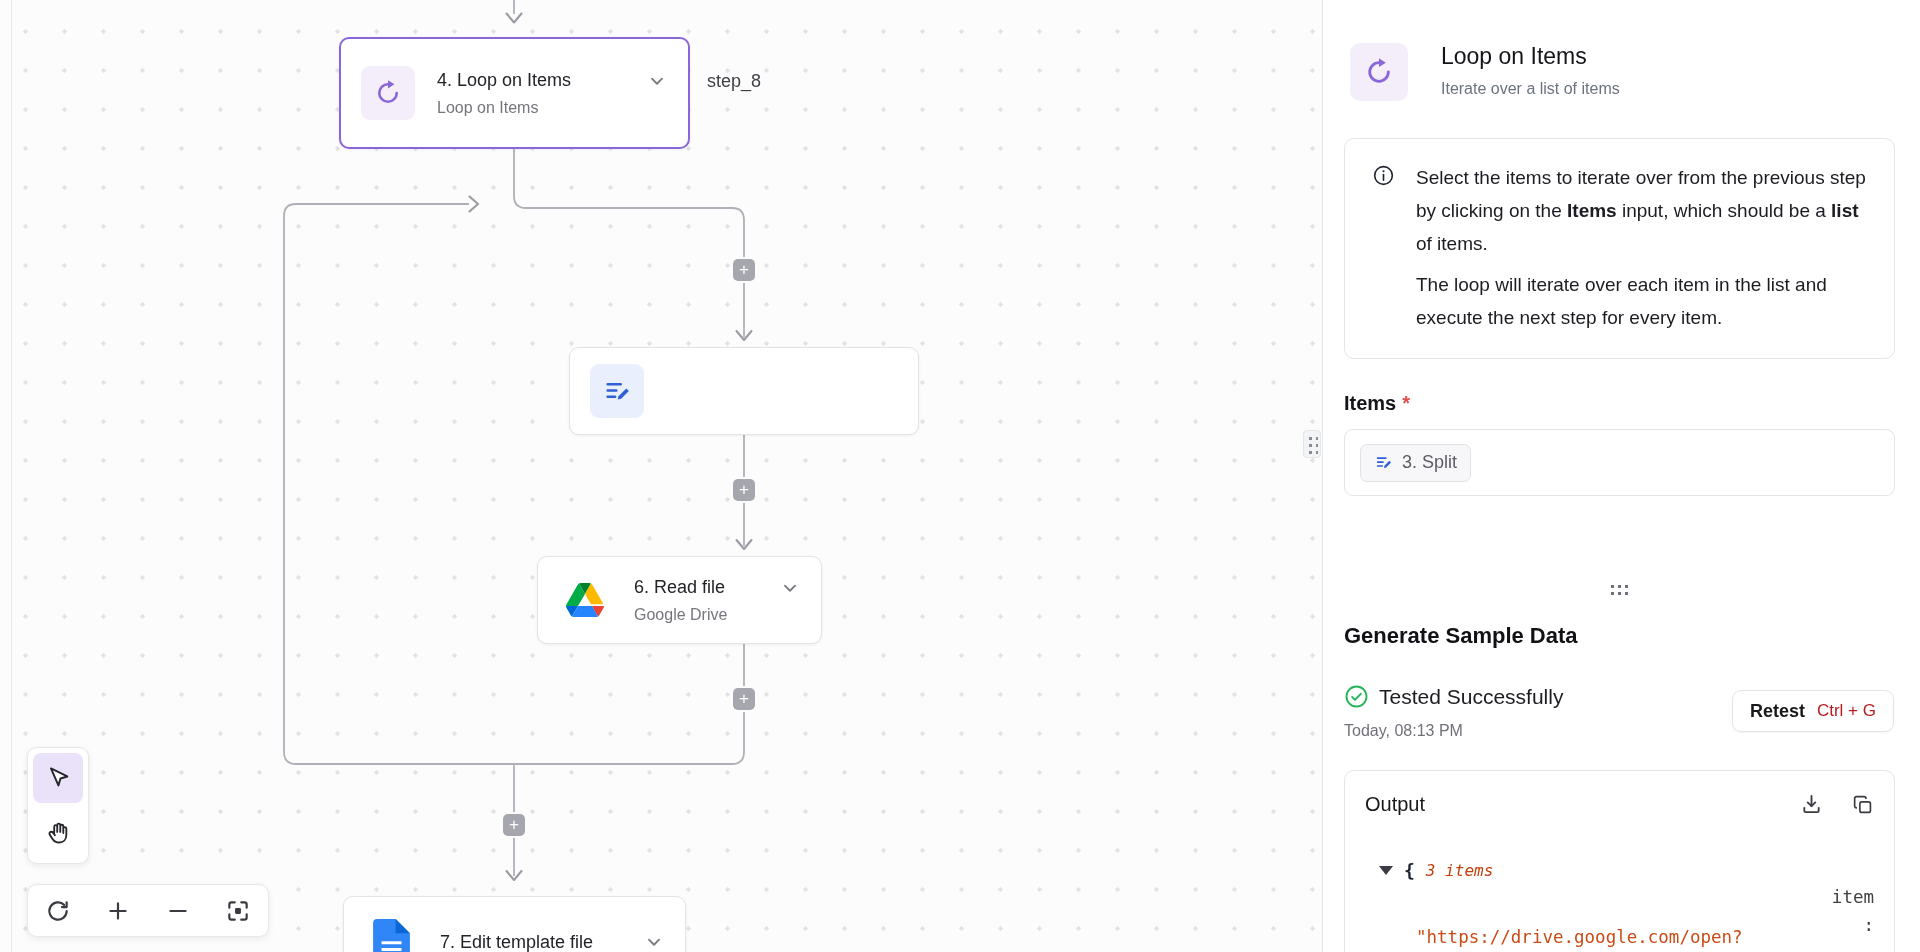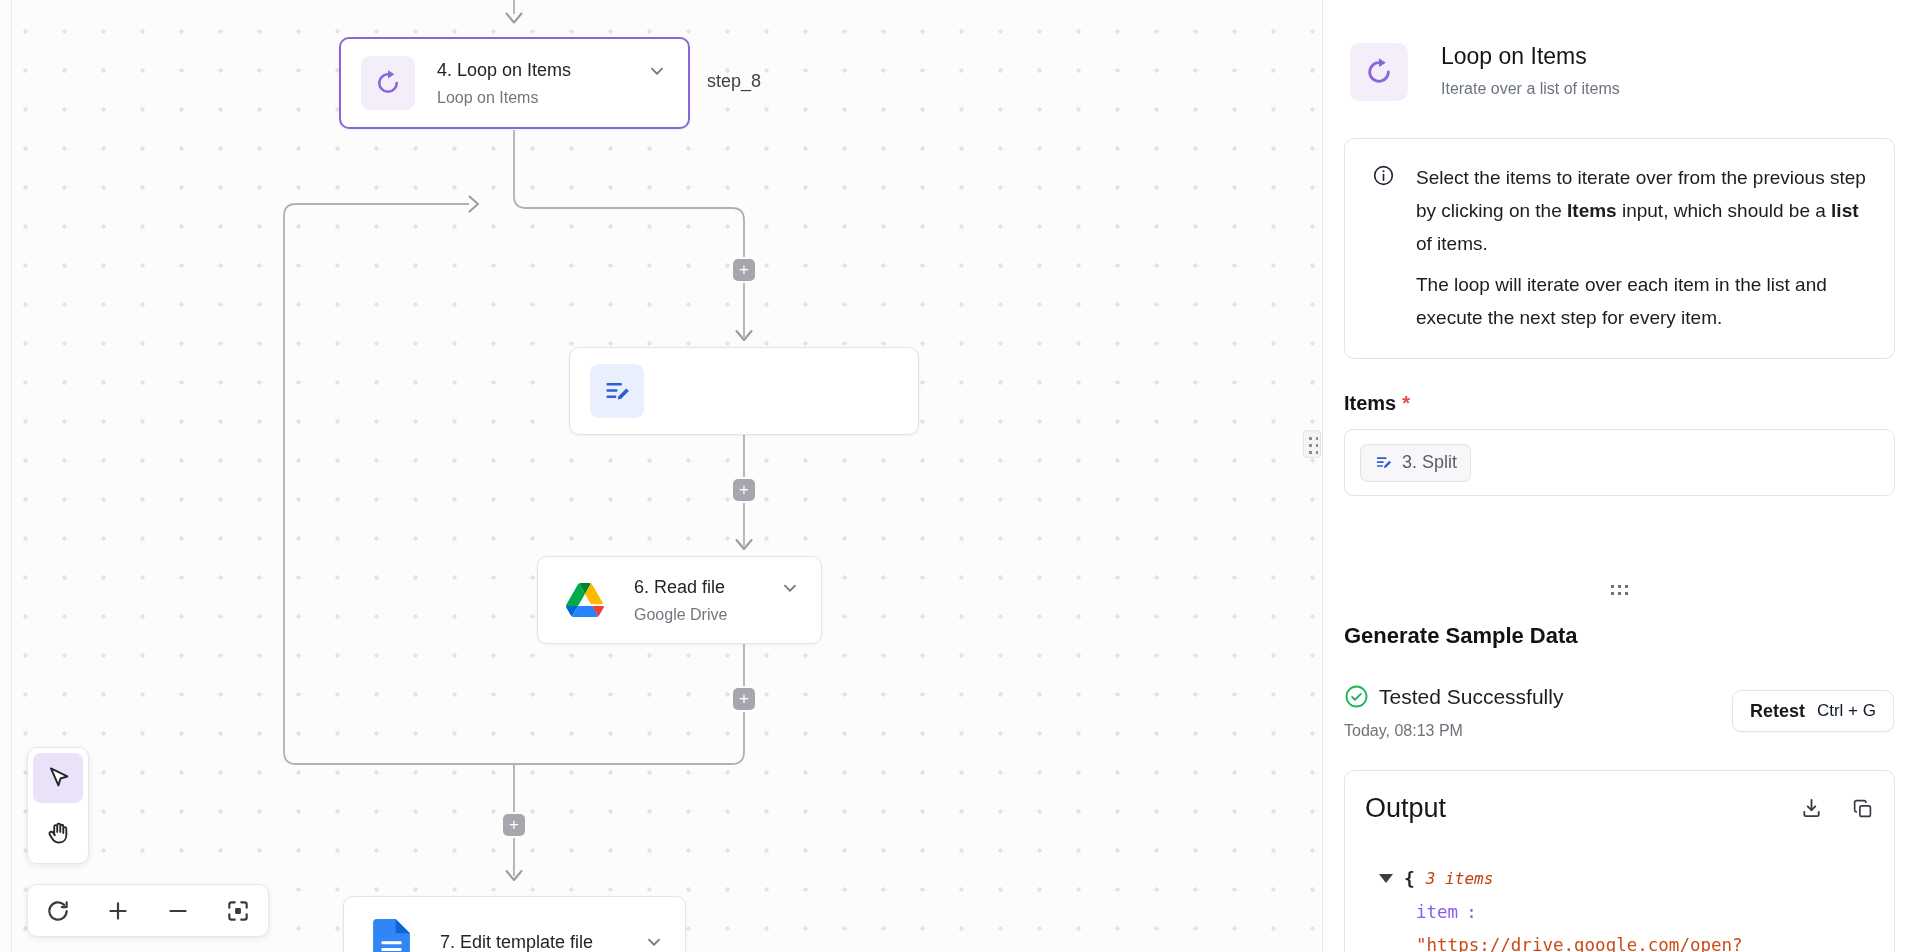--- a/index.html
+++ b/index.html
@@ -115,37 +115,37 @@
   .status-text { font-size:21px; color:#1c1c22; }
   .timestamp { position:absolute; left:21px; top:722px; font-size:16px; color:#71717a; }
 
   .retest-btn {
     position:absolute; right:26px; top:690px; height:42px;
     border:1px solid #e4e4e7; border-radius:9px; background:#fff;
     display:flex; align-items:center; gap:12px; padding:0 17px; cursor:pointer;
     box-shadow:0 1px 2px rgba(16,24,40,.04);
   }
   .retest-label { font-size:18px; font-weight:600; color:#18181b; }
-  .retest-kbd { font-size:17px; color:#0f172a; }
+  .retest-kbd { font-size:17px; color:#b91c1c; }
 
   .output-box {
     position:absolute; left:21px; top:770px; width:551px; height:240px;
     border:1px solid #e4e4e7; border-radius:10px; padding:22px 20px; background:#fff;
   }
   .output-head { display:flex; align-items:center; }
-  .output-title { font-size:27px; font-weight:500; color:#18181b; flex:1; }
+  .output-title { font-size:20px; font-weight:500; color:#18181b; flex:1; }
   .output-actions { display:flex; gap:29px; align-items:center; }
   .icon-btn { display:flex; cursor:pointer; }
 
   .json { font-family:"DejaVu Sans Mono", monospace; margin-top:38px; }
   .json-row1 { display:flex; align-items:center; gap:11px; padding-left:14px; height:33px; }
   .tri { width:0; height:0; border-left:7px solid transparent; border-right:7px solid transparent; border-top:9px solid #3b3b44; cursor:pointer; }
   .brace { font-weight:700; font-size:18px; color:#1d2433; }
   .items-count { font-style:italic; font-size:16px; color:#c2410c; }
-  .json-row2 { padding-left:51px; font-size:17.5px; color:#8b5cf6; height:33px; display:flex; align-items:center; gap:8px; }
+  .json-row2 { padding-left:51px; font-size:17.5px; color:#404040; height:33px; display:flex; align-items:flex-end; gap:8px;flex-direction:column; }
   .json-row3 { padding-left:51px; font-size:17.5px; color:#cb4b16; height:33px; display:flex; align-items:center; white-space:nowrap; overflow:hidden; }
 </style>
 </head>
 <body>
 
 <div class="canvas">
   <div class="canvas-left-line"></div>
 
   <svg class="edges" width="1322" height="952">
     <g fill="none" stroke="#b0b0b8" stroke-width="1.8">
@@ -171,21 +171,21 @@
       <path d="M 469.5 196.5 L 478 204 L 469.5 211.5"></path>
       <path d="M 506.5 871 L 514 880 L 521.5 871"></path>
     </g>
   </svg>
 
   <div class="plus-btn" style="left:733px; top:259px;">+</div>
   <div class="plus-btn" style="left:733px; top:479px;">+</div>
   <div class="plus-btn" style="left:733px; top:688px;">+</div>
   <div class="plus-btn" style="left:503px; top:814px;">+</div>
 
-  <div class="node selected" style="left:339px; top:37px; width:351px; height:92px;">
+  <div class="node selected" style="left:339px; top:37px; width:351px; height:112px;">
     <div class="node-icon icon-loop-bg">
       <svg viewBox="0 0 24 24" width="30" height="30">
           <path d="M19 12a7 7 0 1 1-7-7" fill="none" stroke="#8a66d9" stroke-width="2.1" stroke-linecap="round"></path>
           <path d="M12 1.7L17.1 5 12 8.3z" fill="#8a66d9"></path>
         </svg>
     </div>
     <div class="node-body">
       <div class="node-row1">
         <span class="node-title">4. Loop on Items</span>
         <span class="chev">

